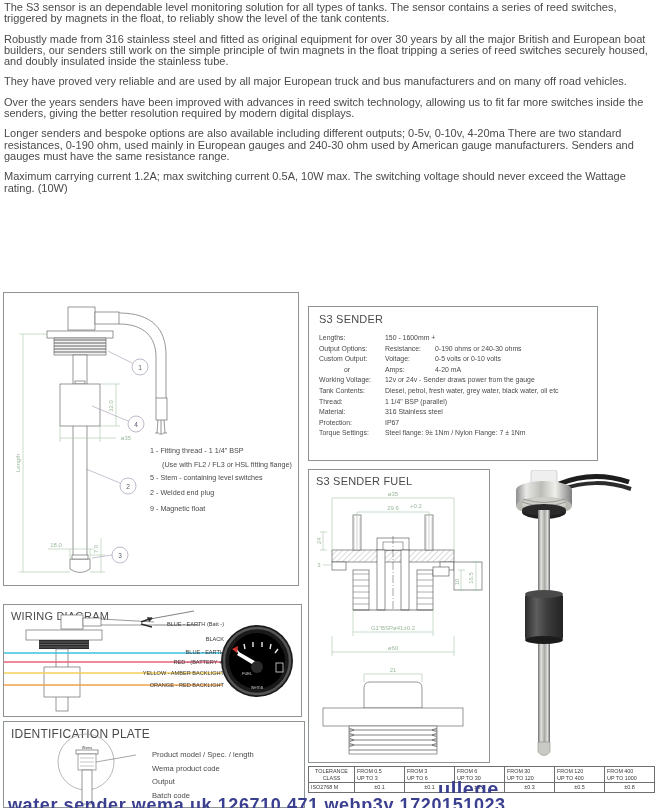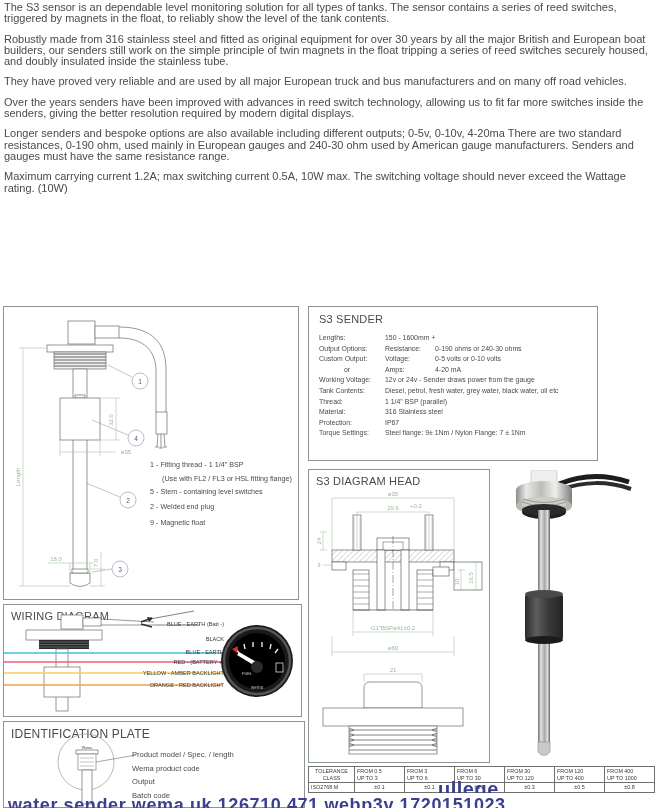--- a/index.html
+++ b/index.html
@@ -36,21 +36,21 @@
   }
   .panel-title {
     position: absolute;
     font-size: 11px;
     letter-spacing: .2px;
     color: #4a4a4a;
     white-space: nowrap;
   }
 
   
-  #panel-drawing { left: 3px; top: 306px; width: 296px; height: 294px; text-decoration: underline; }
+  #panel-drawing { left: 3px; top: 292px; width: 296px; height: 294px; text-decoration: underline; }
   
   #panel-wiring  { left: 3px; top: 604px; width: 299px; height: 113px; padding-left: 18px; }
   
   #panel-idplate { left: 3px; top: 721px; width: 302px; height: 87px; }
   
   #panel-spec    { left: 308px; top: 306px; width: 290px; height: 155px; }
   
   #panel-head    { left: 308px; top: 469px; width: 182px; height: 294px; }
 
   
@@ -93,21 +93,21 @@
     position: absolute;
     font-size: 5.6px;
     color: #3a3a3a;
     white-space: nowrap;
     text-align: right;
   }
 
   
   #idlegend {
     position: absolute;
-    left: 128px; top: 26px;
+    left: 148px; top: 26px;
     font-size: 7.6px;
     line-height: 13.5px;
     color: #4a4a4a;
     white-space: nowrap;
   }
 
   
   #tol-table {
     position: absolute;
     left: 308px; top: 766px;
@@ -404,21 +404,21 @@
     </tr>
     <tr>
       <td class="k">Torque Settings:</td>
       <td colspan="2">Steel flange: 9± 1Nm / Nylon Flange: 7 ± 1Nm</td>
     </tr>
   </tbody>
     </table>
 </div>
 
 <div class="panel" id="panel-head">
-  <div class="panel-title" style="left:7px; top:5px;">S3 DIAGRAM HEAD</div>
+  <div class="panel-title" style="left:7px; top:5px;">S3 SENDER FUEL</div>
 
   <svg width="180" height="292" viewBox="0 0 180 292" style="position:absolute;left:0;top:0;">
     <defs>
       <pattern id="hatch" patternUnits="userSpaceOnUse" width="4" height="4" patternTransform="rotate(45)">
         <line x1="0" y1="0" x2="0" y2="4" stroke="#6b6b6b" stroke-width=".5"></line>
       </pattern>
     </defs>
 
     <rect x="23" y="80" width="122" height="12" fill="url(#hatch)" stroke="#4a4a4a" stroke-width=".6"></rect>
 

